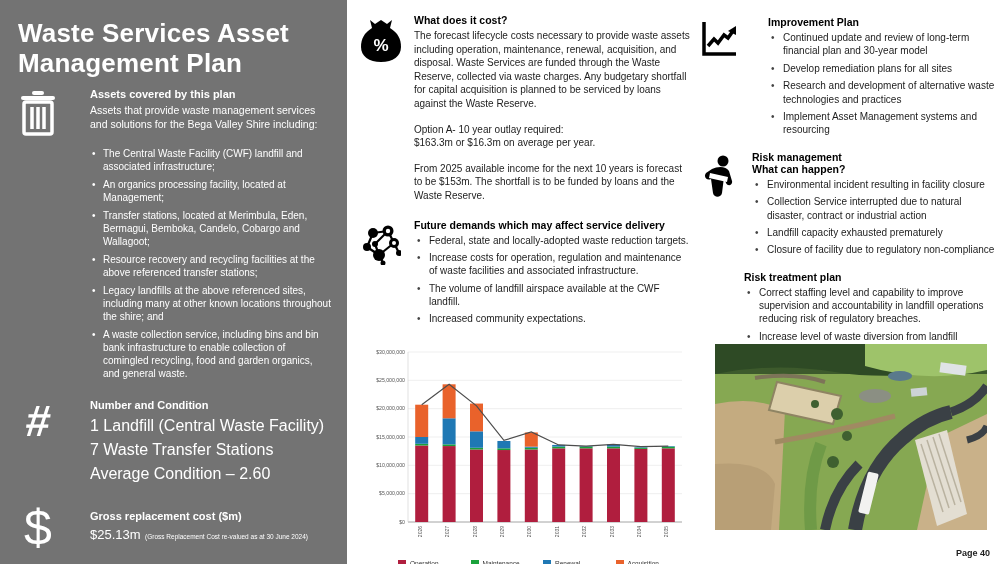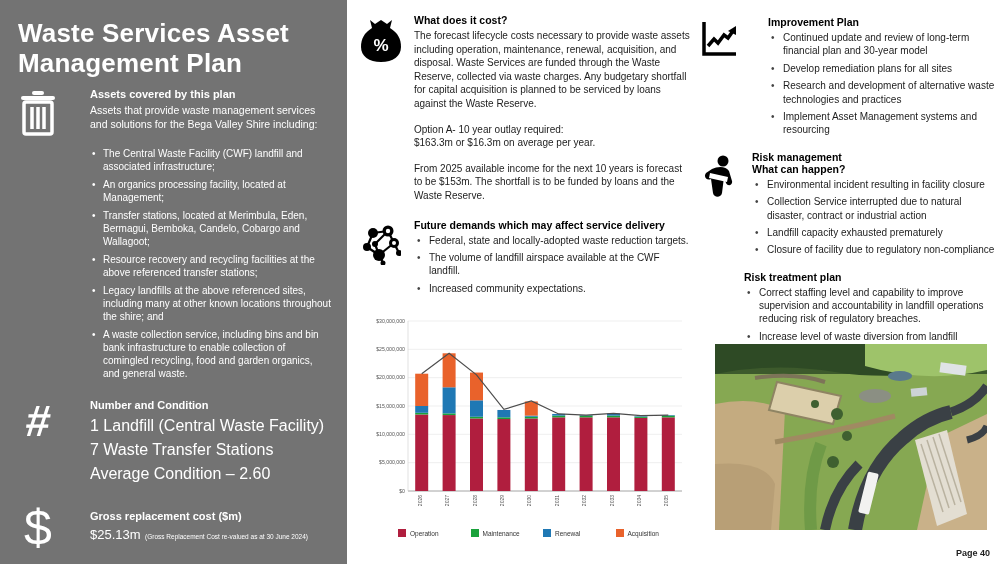--- a/index.html
+++ b/index.html
@@ -176,20 +176,21 @@
           <circle cx="18" cy="32" r="6" fill="#000"></circle>
           <circle cx="14" cy="21" r="3" fill="#000"></circle>
           <circle cx="38" cy="30" r="3" fill="#000"></circle>
           <circle cx="22" cy="40" r="2.5" fill="#000"></circle>
         </svg>
       </div>
       <div>
         <h3 class="sec">Future demands which may affect service delivery</h3>
         <ul class="dark">
           <li>Federal, state and locally-adopted waste reduction targets.</li>
+          <li>Increase costs for operation, regulation and maintenance of waste facilities and associated infrastructure.</li>
           <li>The volume of landfill airspace available at the CWF landfill.</li>
           <li>Increased community expectations.</li>
         </ul>
       </div>
     </div>
 
     <div class="chart-wrap">
       <svg id="chart-svg" width="318" height="208" viewBox="0 0 318 208">
           <line x1="38" x2="312" y1="178" y2="178" stroke="#9a9a9a" stroke-width="0.9"></line>
           <text x="35" y="179.8" text-anchor="end" font-size="5.2" fill="#555" font-family="Liberation Sans, sans-serif">$0</text>

